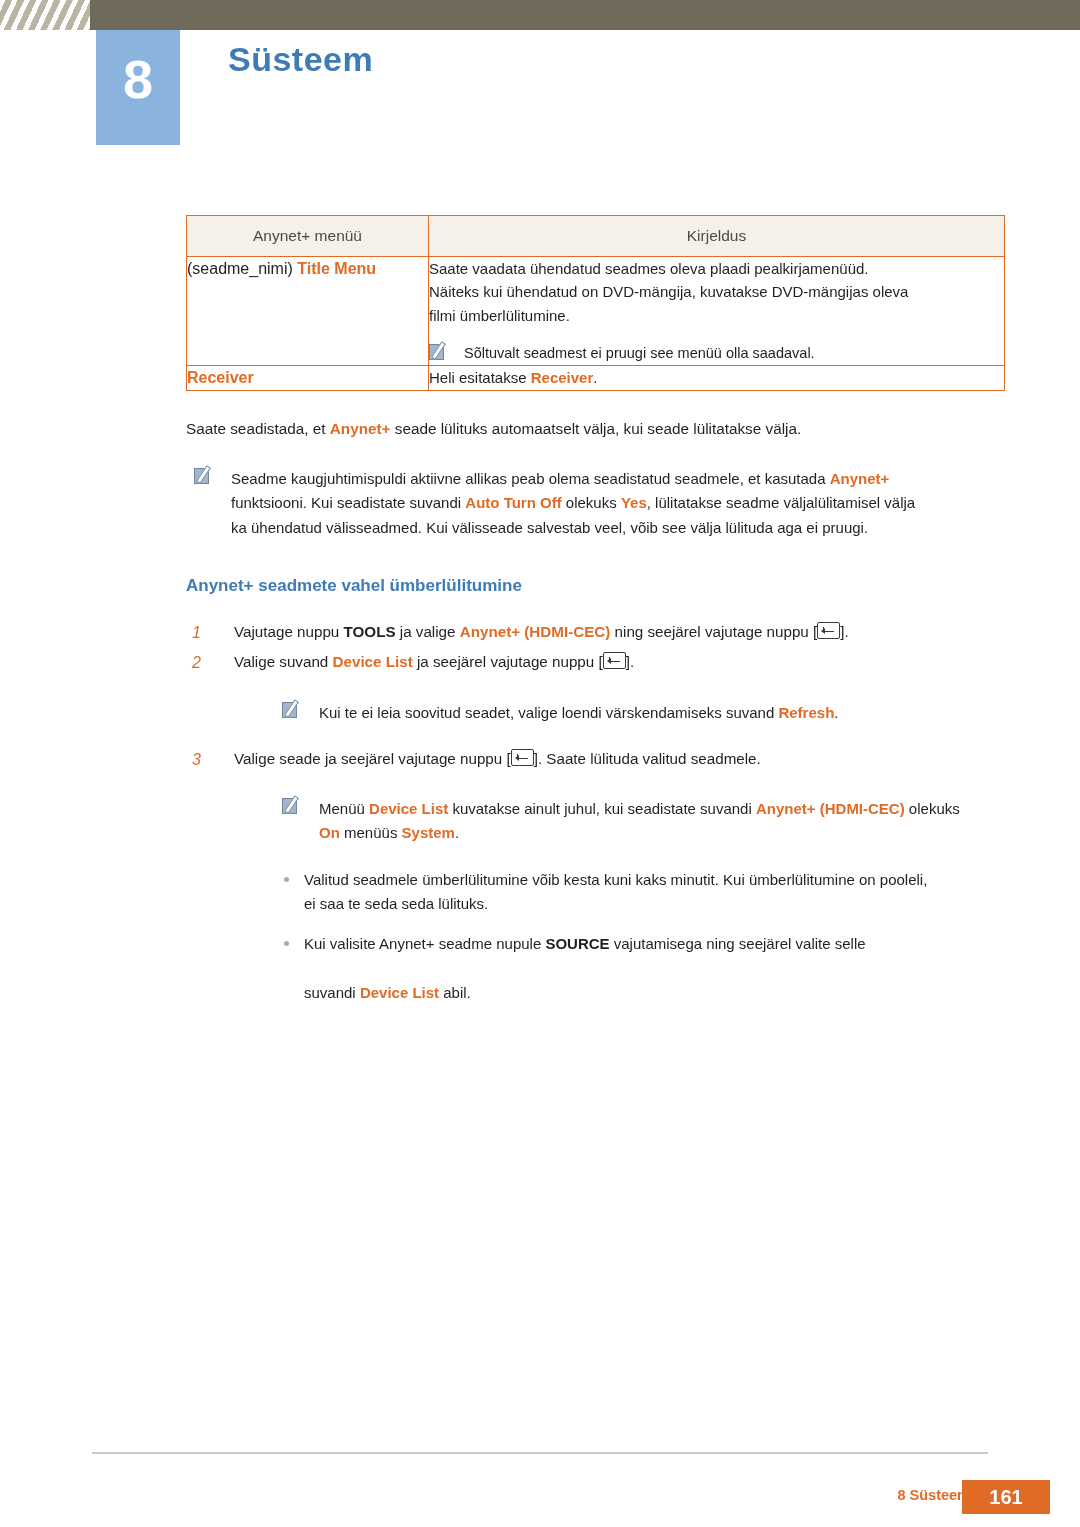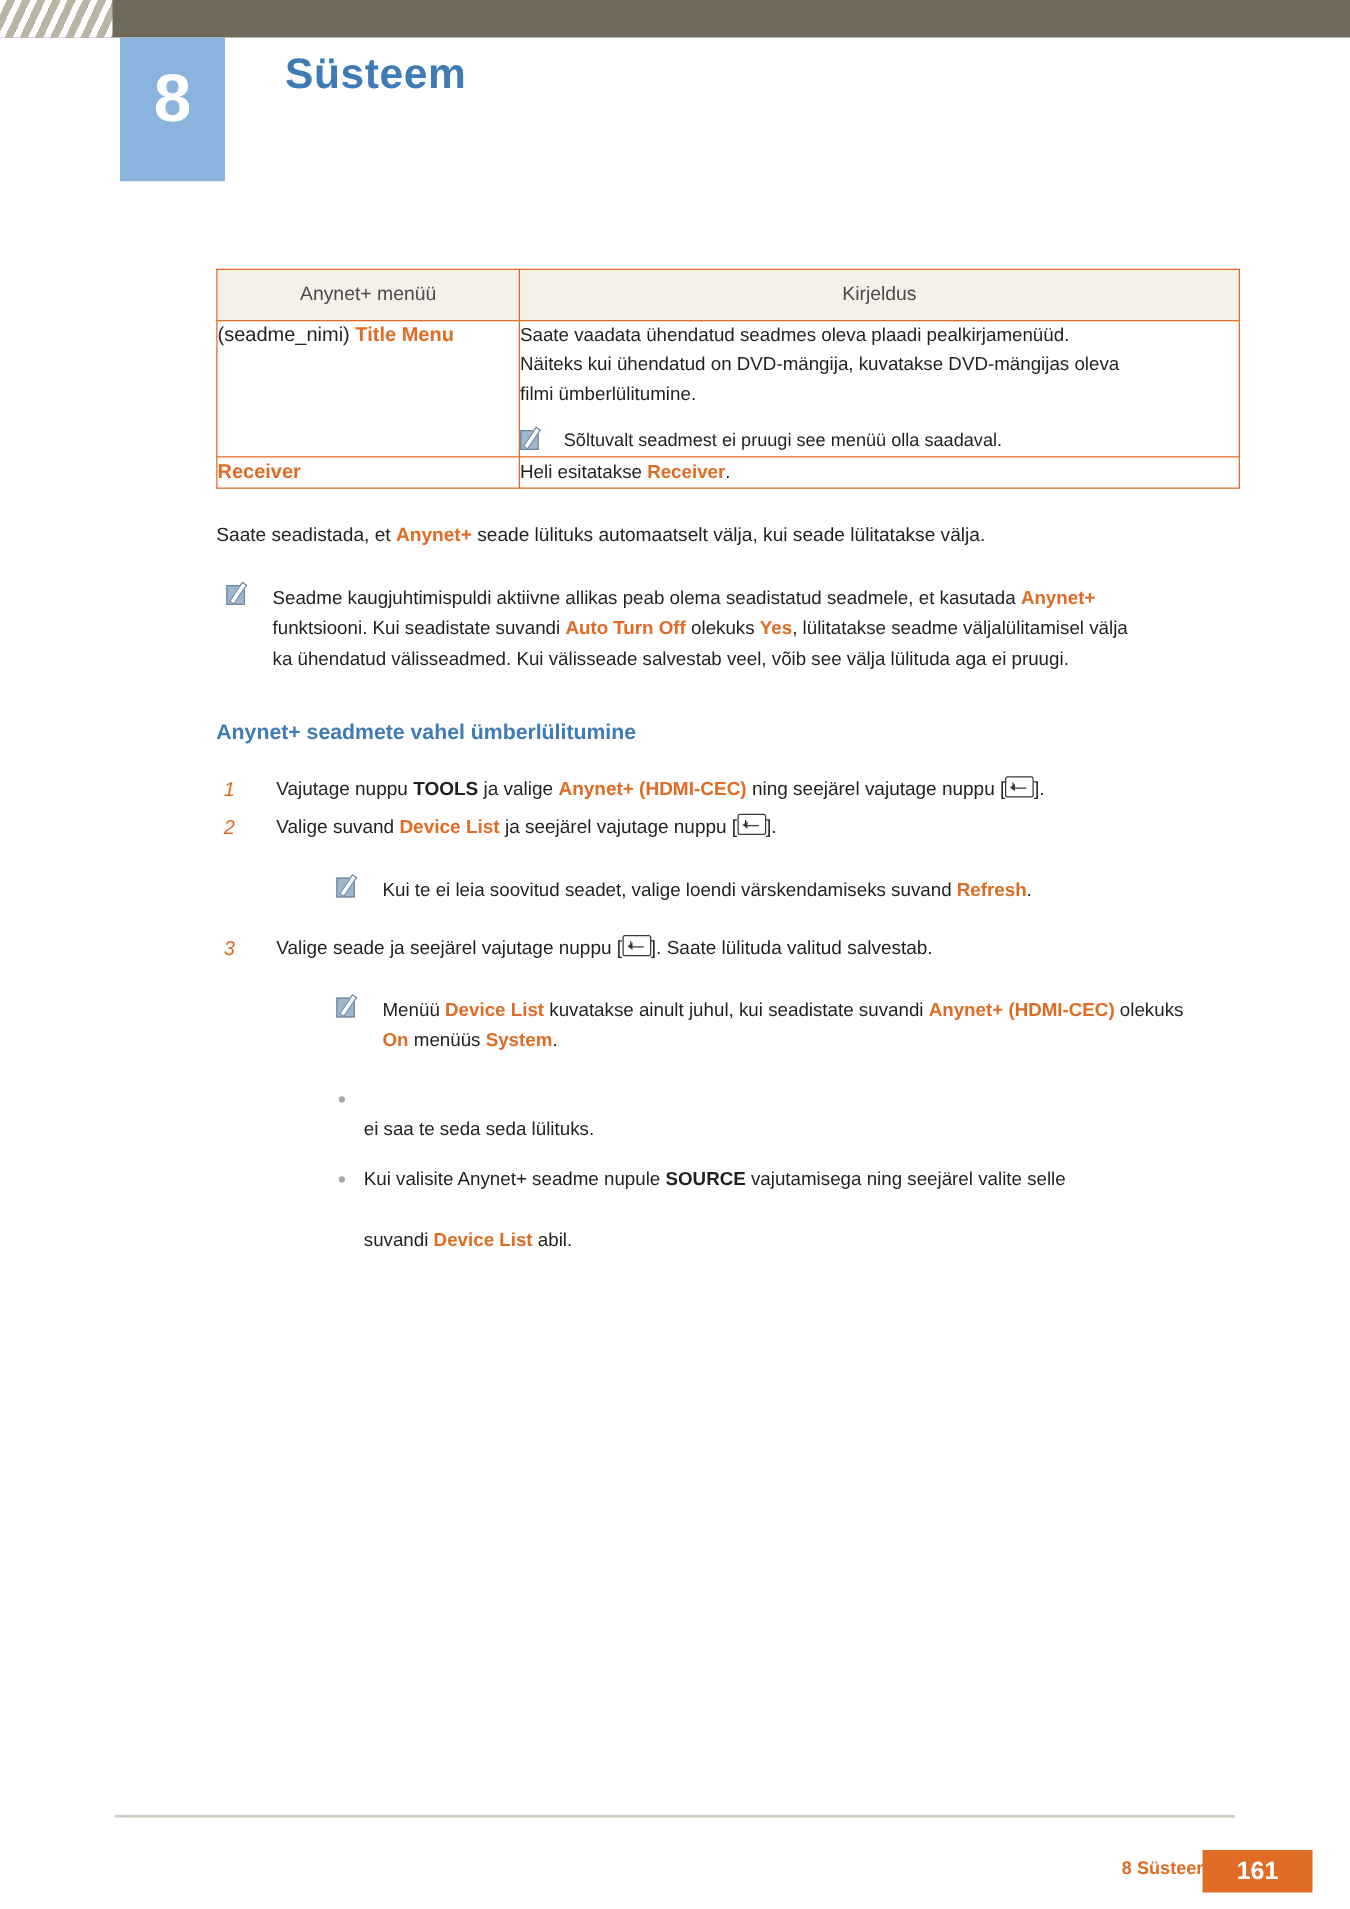--- a/index.html
+++ b/index.html
@@ -57,21 +57,21 @@
     font-size: 34px;
     font-weight: bold;
     color: #3f7bb5;
     letter-spacing: 0.5px;
   }
 
   
   .content {
     position: absolute;
     top: 215px;
-    left: 173px;
+    left: 186px;
     width: 818px;
   }
 
   
   table.anynet-table {
     border-collapse: collapse;
     width: 818px;
     table-layout: fixed;
   }
   table.anynet-table th,
@@ -370,38 +370,38 @@
         <span class="pc"></span>
       </span>
     <span class="body">
       <span>Kui te ei leia soovitud seadet, valige loendi värskendamiseks suvand </span><span class="hl-orange">Refresh</span><span>.</span>
     </span>
   </div>
 
   <ol class="steps" style="margin-top:22px;">
     <li>
       <span class="stepnum">3</span>
-      <span>Valige seade ja seejärel vajutage nuppu [</span><span class="keyglyph"></span><span>]. Saate lülituda valitud salvestab.</span>
+      <span>Valige seade ja seejärel vajutage nuppu [</span><span class="keyglyph"></span><span>]. Saate lülituda valitud seadmele.</span>
     </li>
   </ol>
 
   <div class="noteblock indent">
     <span class="note-icon">
         <span class="pg"></span>
         <span class="pc"></span>
       </span>
     <span class="body">
       <span>Menüü </span><span class="hl-orange">Device List</span><span> kuvatakse ainult juhul, kui seadistate suvandi </span><span class="hl-orange">Anynet+ (HDMI-CEC)</span><span> olekuks</span><br>
       <span class="hl-orange">On</span><span> menüüs </span><span class="hl-orange">System</span><span>.</span>
     </span>
   </div>
 
   <ul class="dots">
     <li>
-      <br>
+      <span>Valitud seadmele ümberlülitumine võib kesta kuni kaks minutit. Kui ümberlülitumine on pooleli,</span><br>
       <span>ei saa te seda seda lülituks.</span>
     </li>
     <li>
       <span>Kui valisite Anynet+ seadme nupule </span><span class="bold">SOURCE</span><span> vajutamisega ning seejärel valite selle</span><br>
       <br>
       <span>suvandi </span><span class="hl-orange">Device List</span><span> abil.</span>
     </li>
   </ul>
 
 </div>

